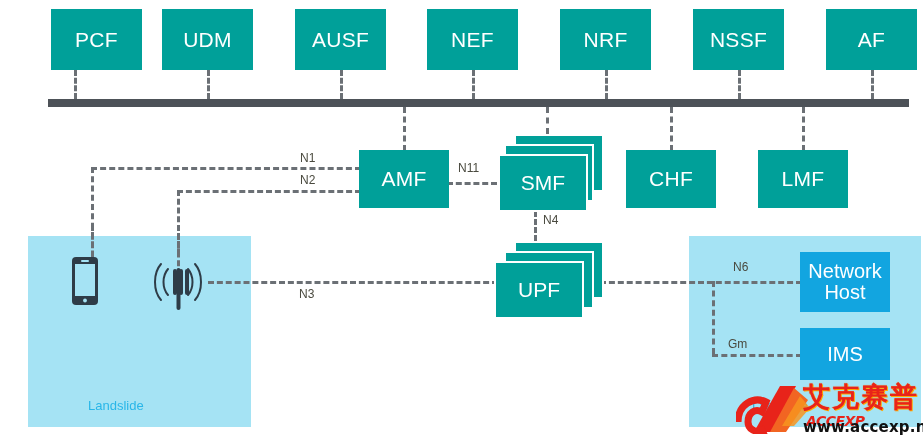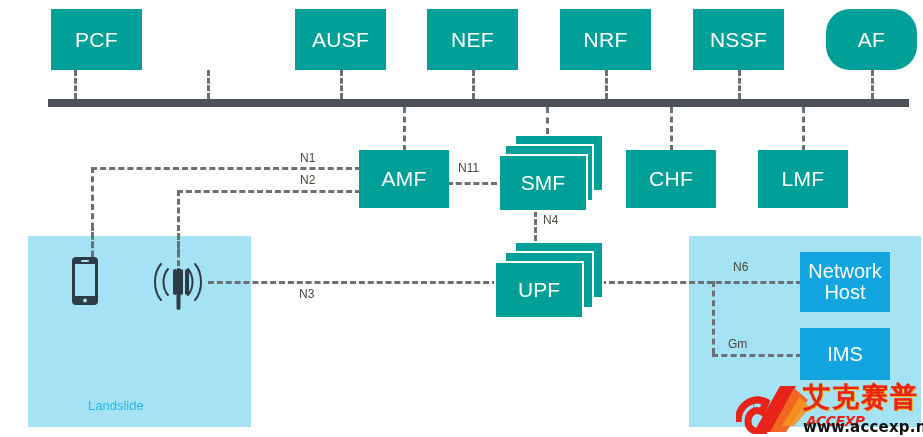--- a/index.html
+++ b/index.html
@@ -167,25 +167,26 @@
   <div class="abs dash-v" style="left:871px;top:70px;height:29px;"></div>
 
   <div class="abs dash-v" style="left:403px;top:107px;height:44px;"></div>
   <div class="abs dash-v" style="left:546px;top:107px;height:27px;"></div>
   <div class="abs dash-v" style="left:670px;top:107px;height:44px;"></div>
   <div class="abs dash-v" style="left:802px;top:107px;height:44px;"></div>
 
   <div class="abs bus"></div>
 
   <div class="abs nf-box nf-top" style="left:29px;margin-left:22px;">PCF</div>
+  <div class="abs nf-box nf-top" style="left:162px;">UDM</div>
   <div class="abs nf-box nf-top" style="left:295px;">AUSF</div>
   <div class="abs nf-box nf-top" style="left:427px;">NEF</div>
   <div class="abs nf-box nf-top" style="left:560px;">NRF</div>
   <div class="abs nf-box nf-top" style="left:693px;">NSSF</div>
-  <div class="abs nf-box nf-top" style="left:826px;border-radius:24px;">AF</div>
+  <div class="abs nf-box nf-top" style="left:826px;">AF</div>
 
   <div class="abs dash-v" style="left:91px;top:167px;height:108px;"></div>
   <div class="abs dash-h" style="left:91px;top:167px;width:270px;"></div>
   <div class="conn-label" style="left:300px;top:151px;text-align:center;">N1</div>
 
   <div class="abs dash-v" style="left:177px;top:190px;height:85px;"></div>
   <div class="abs dash-h" style="left:177px;top:190px;width:184px;"></div>
   <div class="conn-label" style="left:300px;top:173px;">N2</div>
 
   <div class="abs dash-h" style="left:447px;top:182px;width:50px;"></div>

